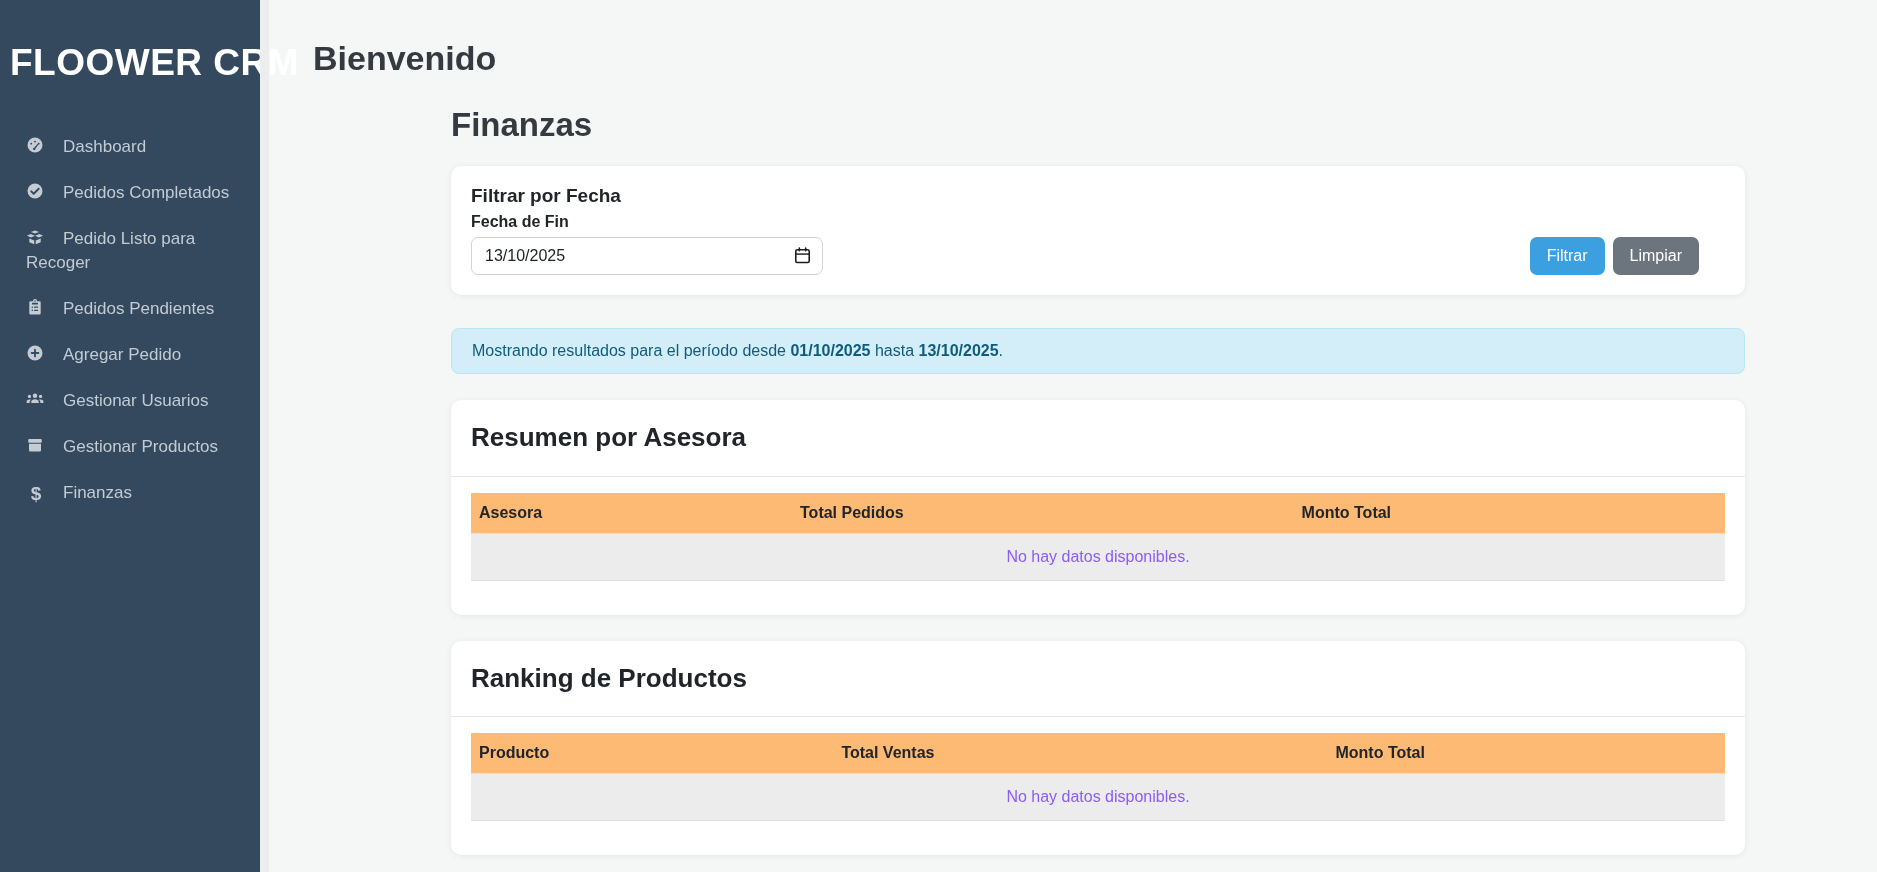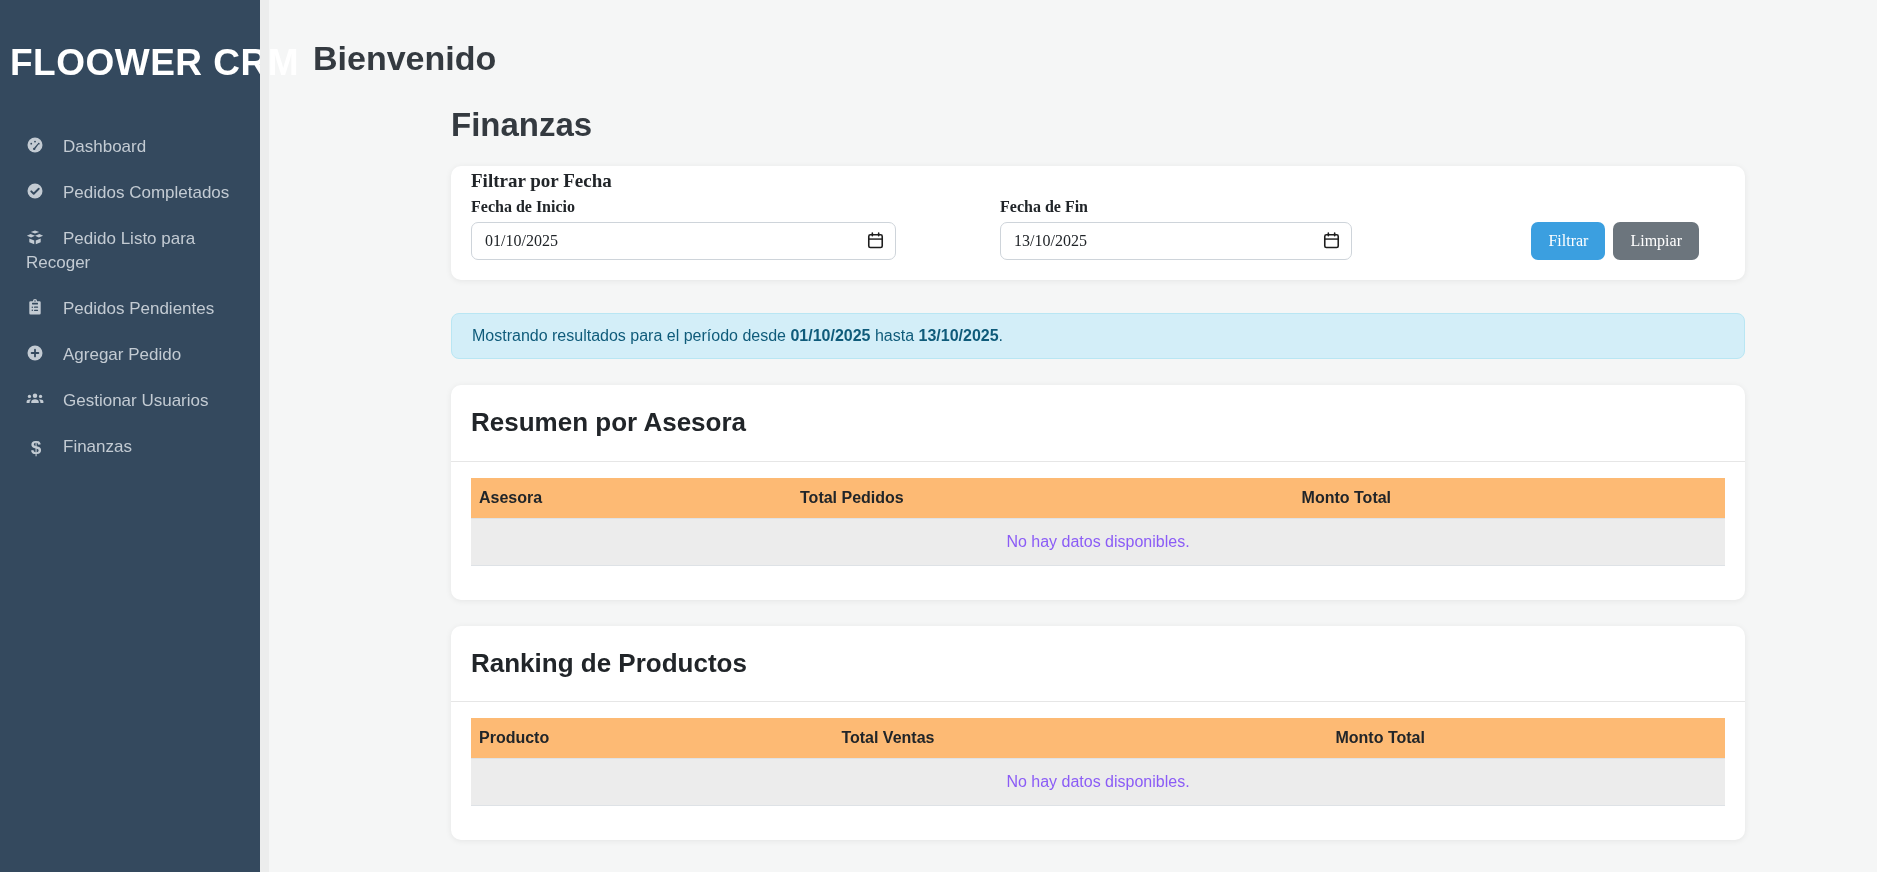--- a/index.html
+++ b/index.html
@@ -38,21 +38,21 @@
   
   .content { flex:1; padding:38px 0 0 44px; }
   .welcome { font-size:34px; font-weight:600; color:#343a40; line-height:1.2; }
   .inner { margin-left:138px; width:1294px; }
   .section-title { font-size:33px; font-weight:600; color:#343a40; margin-top:26px; line-height:1.2; }
   .card {
     background:#ffffff; border-radius:10px;
     box-shadow:0 1px 6px rgba(0,0,0,0.07);
   }
   
-  .filter-card { margin-top:22px; padding:4px 20px 20px;font-family:Liberation Serif, serif; }
+  .filter-card { margin-top:22px; padding:19px 20px 20px; }
   .filter-title { font-size:19px; font-weight:bold; color:#212529; }
   .filter-row { display:flex; align-items:flex-end; margin-top:6px; }
   .field-start { width:425px; margin-right:104px; }
   .field-end { width:352px; }
   .field-label { font-size:16px; font-weight:600; color:#212529; margin-bottom:6px; }
   .date-input-wrap { position:relative; }
   .date-input {
     width:100%; height:38px; border:1px solid #ced4da; border-radius:7px;
     font-family:inherit; font-size:16px; color:#212529;
     padding:0 40px 0 13px; background:#fff; outline:none;
@@ -161,52 +161,47 @@
             <circle cx="12" cy="7.6" r="3"></circle>
             <path d="M7 15.8c0-2.1 2.2-3.5 5-3.5s5 1.4 5 3.5v1.4H7z"></path>
             <circle cx="4.6" cy="8.6" r="2.2"></circle>
             <path d="M.8 15.4c0-1.7 1.7-2.9 3.8-2.9.8 0 1.6.2 2.2.5-1.2.9-2 2.1-2 3.4v.8H.8z"></path>
             <circle cx="19.4" cy="8.6" r="2.2"></circle>
             <path d="M23.2 15.4c0-1.7-1.7-2.9-3.8-2.9-.8 0-1.6.2-2.2.5 1.2.9 2 2.1 2 3.4v.8h4z"></path>
           </svg>
       </span><span class="nav-label">Gestionar Usuarios</span>
     </a>
 
+    <a class="nav-item">
+      <span class="nav-icon">
+        <svg viewBox="0 0 24 24" fill="currentColor">
+            <rect x="3" y="4" width="18" height="5" rx="1.2"></rect>
+            <path d="M4 10.4h16V19a1.6 1.6 0 0 1-1.6 1.6H5.6A1.6 1.6 0 0 1 4 19zM9.5 12.4h5v1.8h-5z"></path>
+          </svg>
+      </span><span class="nav-label">Gestionar Productos</span>
+    </a>
 
     <a class="nav-item">
       <span class="nav-icon dollar">$</span><span class="nav-label">Finanzas</span>
     </a>
 
   </nav>
 </aside>
 
 <div class="edge-strip"></div>
 
 <main class="content">
   <h1 class="welcome">Bienvenido</h1>
 
   <div class="inner">
     <h2 class="section-title">Finanzas</h2>
 
     <section class="card filter-card">
       <div class="filter-title">Filtrar por Fecha</div>
       <div class="filter-row">
-        <div class="field-start">
-          <div class="field-label">Fecha de Inicio</div>
-          <div class="date-input-wrap">
-            <input class="date-input" type="text" value="01/10/2025" style="">
-            <span class="calendar-icon">
-              <svg viewBox="0 0 24 24" fill="none" stroke="#1d1d1d" stroke-width="2">
-                  <rect x="3.5" y="4.8" width="17" height="16" rx="2"></rect>
-                  <path d="M3.5 10.2h17" stroke-width="1.8"></path>
-                  <path d="M8 2.6v3.4M16 2.6v3.4" stroke-linecap="round"></path>
-                </svg>
-            </span>
-          </div>
-        </div>
         <div class="field-end">
           <div class="field-label">Fecha de Fin</div>
           <div class="date-input-wrap">
             <input class="date-input" type="text" value="13/10/2025" style="">
             <span class="calendar-icon">
               <svg viewBox="0 0 24 24" fill="none" stroke="#1d1d1d" stroke-width="2">
                   <rect x="3.5" y="4.8" width="17" height="16" rx="2"></rect>
                   <path d="M3.5 10.2h17" stroke-width="1.8"></path>
                   <path d="M8 2.6v3.4M16 2.6v3.4" stroke-linecap="round"></path>
                 </svg>

